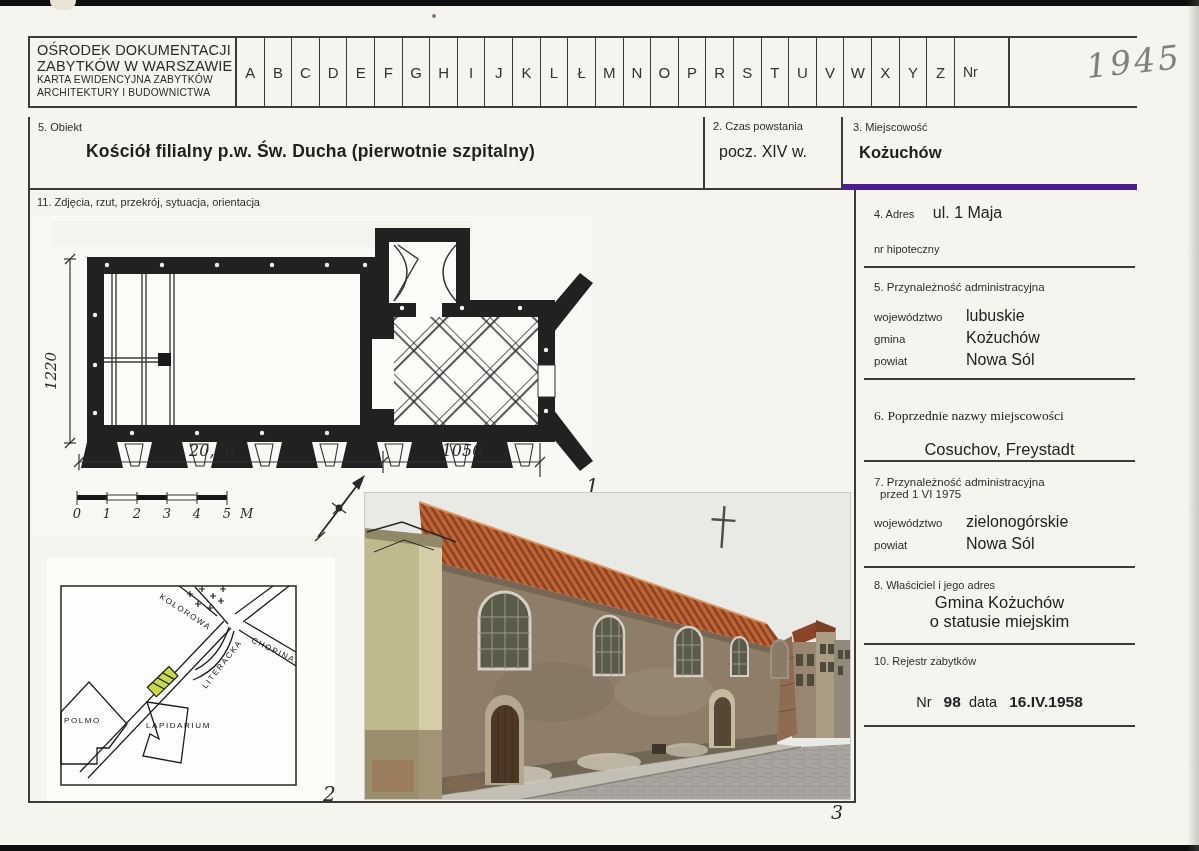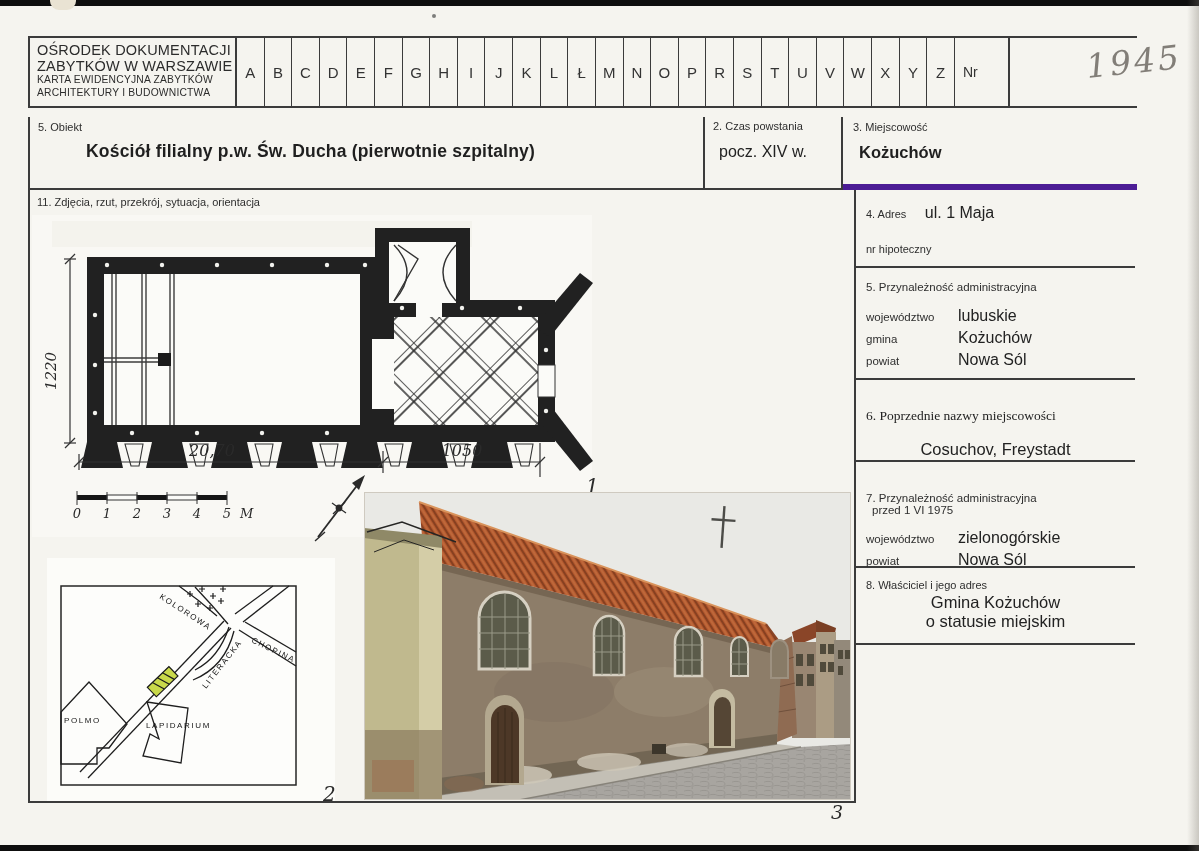--- a/index.html
+++ b/index.html
@@ -27,21 +27,21 @@
   .c3{flex:1;border-bottom:6px solid #4c1d95;padding:4px 10px;}
   .slabel{font-size:11px;color:#2e2e2e;}
   .objtitle{font-size:17.5px;font-weight:bold;color:#1f1f1f;margin:8px 0 0 48px;letter-spacing:.2px;}
   .czasval{font-size:16px;margin:11px 0 0 6px;color:#222;}
   .miejval{font-size:16.5px;font-weight:bold;margin:10px 0 0 6px;color:#1f1f1f;}
   
   .leftbox{position:absolute;left:28px;top:190px;width:828px;height:613px;box-sizing:border-box;
            border-left:2px solid #3b3b3b;border-right:2px solid #3b3b3b;border-bottom:2px solid #3b3b3b;}
   .s11label{position:absolute;left:7px;top:6px;font-size:11px;color:#2e2e2e;}
   
-  .rightcol{position:absolute;left:856px;top:190px;width:279px;box-sizing:border-box;}
+  .rightcol{position:absolute;left:856px;top:190px;width:279px;box-sizing:border-box;padding-left:8px;}
   .rrow{box-sizing:border-box;border-bottom:2px solid #3b3b3b;padding:10px 10px 0 10px;position:relative;}
   .rlabel{font-size:11px;color:#2e2e2e;}
   .rlabel2{font-size:11.5px;color:#2e2e2e;}
   .inlineval{font-size:16px;color:#222;margin-left:14px;}
   .kv{display:grid;grid-template-columns:92px 1fr;align-items:baseline;margin-top:4px;}
   .kv .k{font-size:11.5px;color:#2e2e2e;}
   .kv .v{font-size:16px;color:#222;}
   .seriflabel{font-family:"Liberation Serif",serif;font-size:13.5px;color:#222;}
   .centerval{font-size:16.5px;color:#222;text-align:center;}
   .val15{font-size:15.5px;color:#222;}
@@ -464,33 +464,42 @@
       <div class="kv">
         <span class="k">powiat</span>
         <span class="v">Nowa Sól</span>
       </div>
     </div>
     <div class="rrow" style="height:82px;">
       <div class="seriflabel" style="margin-top:18px;">6. Poprzednie nazwy miejscowości</div>
       <div class="centerval" style="margin-top:16px;">Cosuchov, Freystadt</div>
     </div>
     <div class="rrow" style="height:106px;">
-      <div class="rlabel2" style="margin-top:20px;">7. Przynależność administracyjna</div>
+      <div class="rlabel2" style="margin-top:4px;">7. Przynależność administracyjna</div>
       <div class="rlabel2" style="margin-left:6px;">przed 1 VI 1975</div>
       <div class="kv" style="margin-top:13px;">
         <span class="k">województwo</span>
         <span class="v">zielonogórskie</span>
       </div>
       <div class="kv">
         <span class="k">powiat</span>
         <span class="v">Nowa Sól</span>
       </div>
     </div>
     <div class="rrow" style="height:77px;">
       <div class="rlabel" style="margin-top:1px;">8. Właściciel i jego adres</div>
       <div class="centerval" style="margin-top:2px;">Gmina Kożuchów</div>
       <div class="centerval">o statusie miejskim</div>
     </div>
+    <div class="rrow" style="height:82px;border-bottom:2px solid #3b3b3b;">
+      <div class="rlabel" style="margin-top:0;">10. Rejestr zabytków</div>
+      <div style="text-align:center;margin-top:26px;font-size:14.5px;">
+        <span>Nr</span>&nbsp;&nbsp;
+        <span class="bold" style="font-size:15.5px;">98</span>&nbsp;
+        <span>data</span>&nbsp;&nbsp;
+        <span class="bold" style="font-size:15.5px;">16.IV.1958</span>
+      </div>
+    </div>
   </div>
 
   <div class="fig3 hand">3</div>
   <div class="edgeshade"></div>
 </div>
 
 </body></html>

